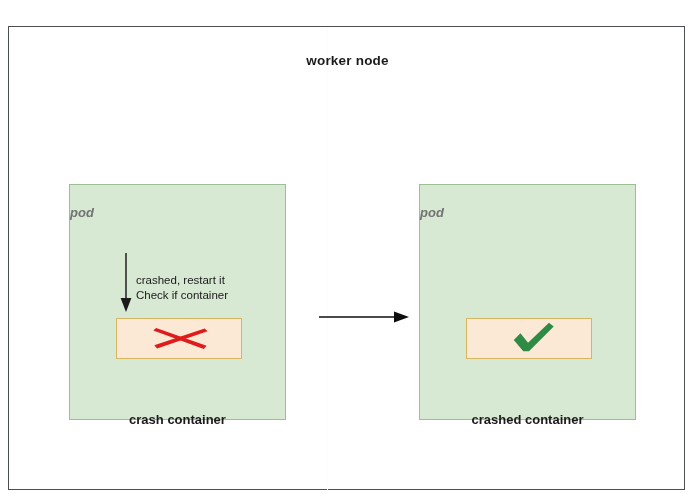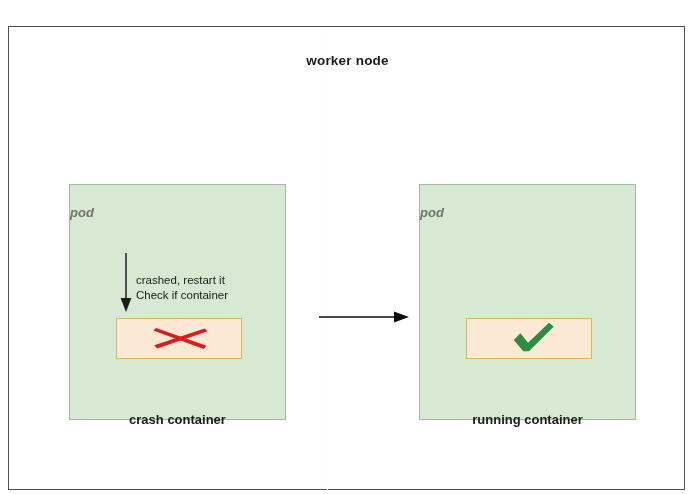--- a/index.html
+++ b/index.html
@@ -176,16 +176,16 @@
   <div class="pod pod-right">
 
     <div class="pod-title">pod</div>
 
     <div class="container-box running">
       <svg class="mark" viewBox="0 0 126 41" preserveAspectRatio="xMidYMid meet">
         <polygon points="47,22 54,15 62,25 84,4 89,8 63,34 57,34" fill="#2e8b45"></polygon>
       </svg>
     </div>
 
-    <div class="container-label">running container</div>
+    <div class="container-label">crashed container</div>
   </div>
 
 </div>
 
 </body></html>

